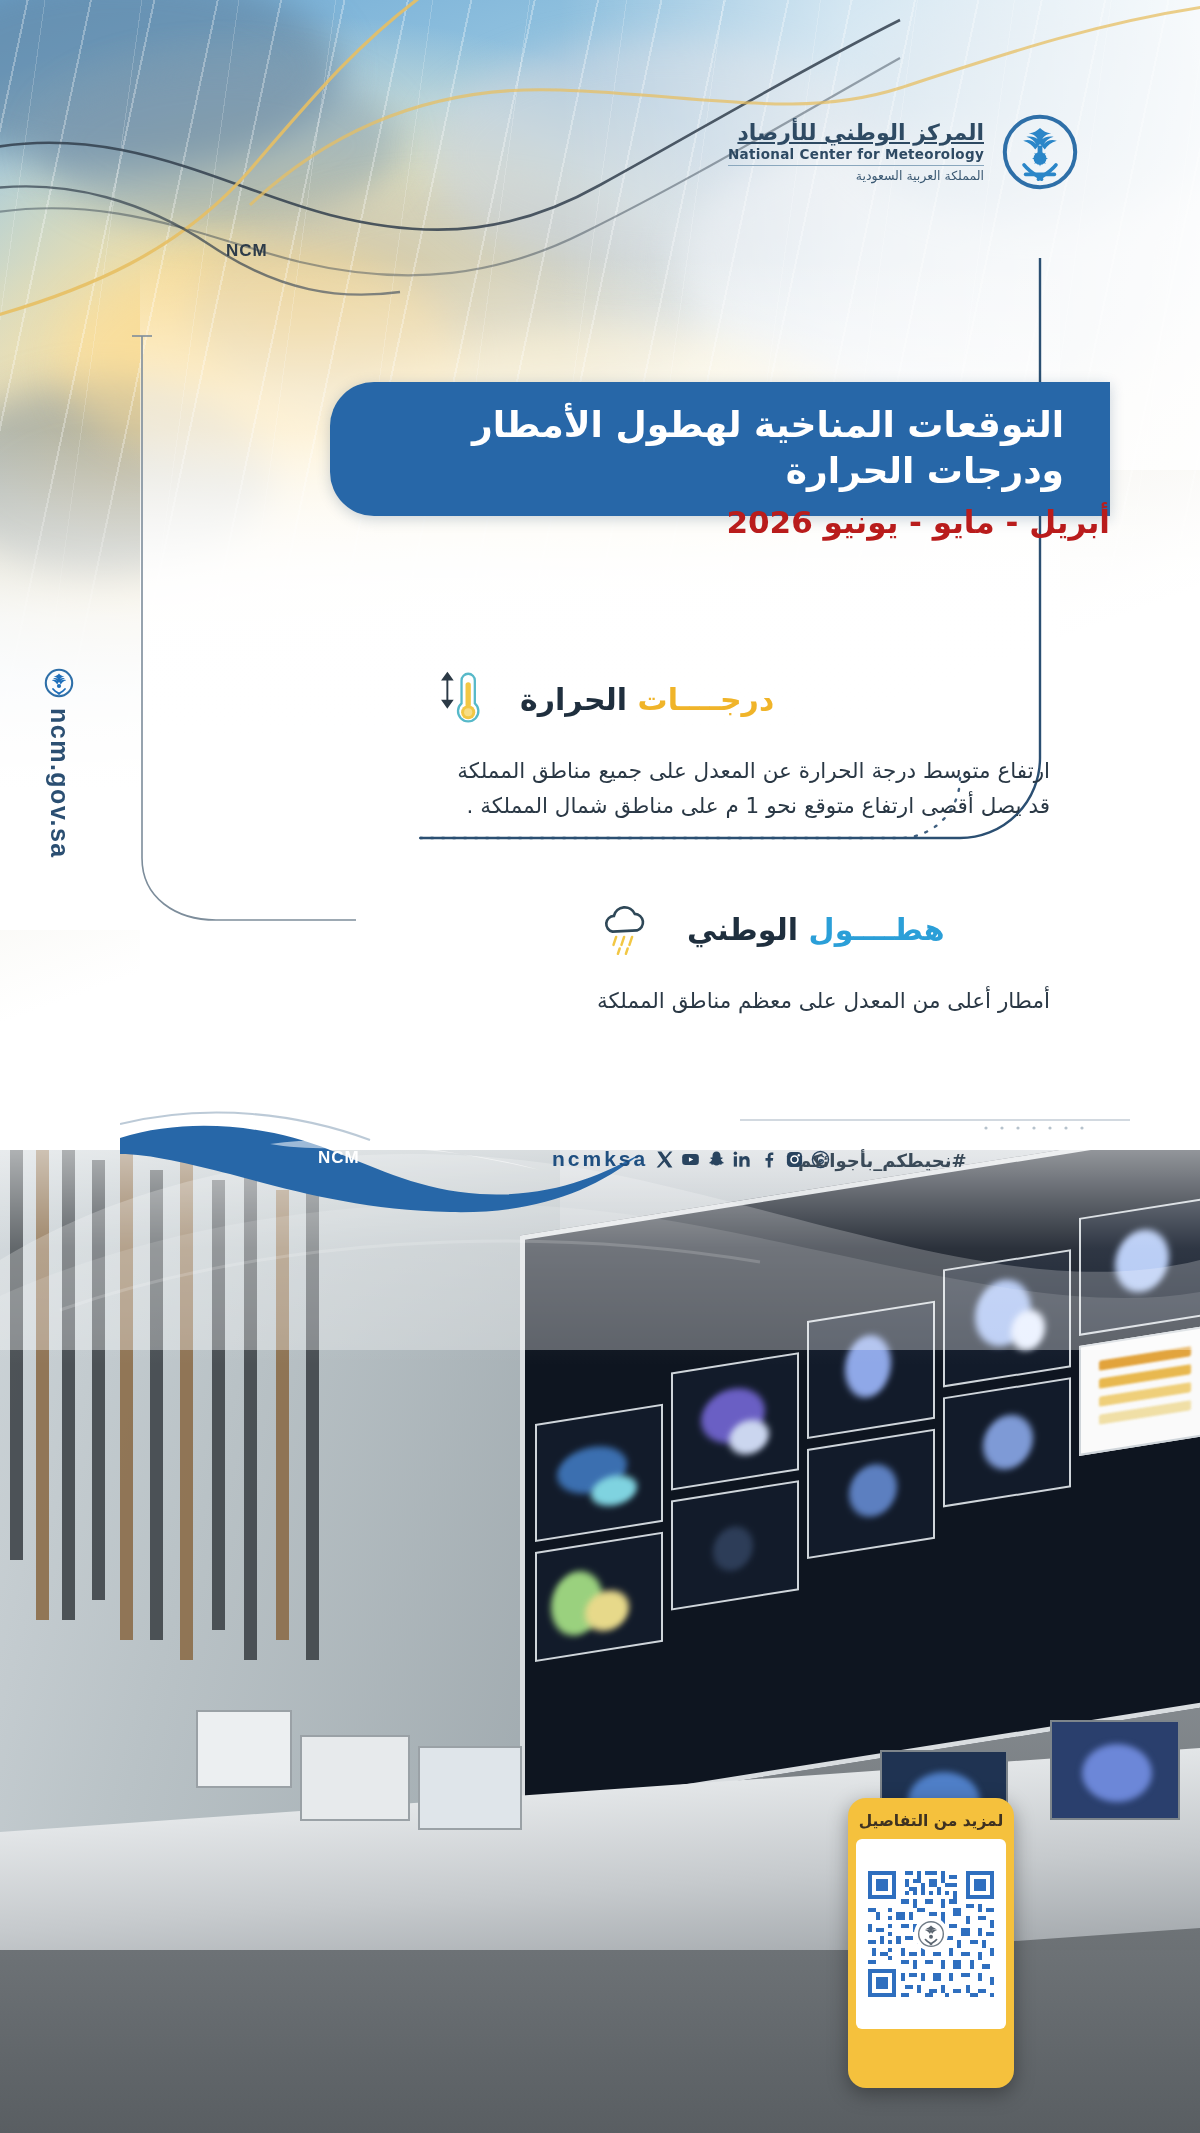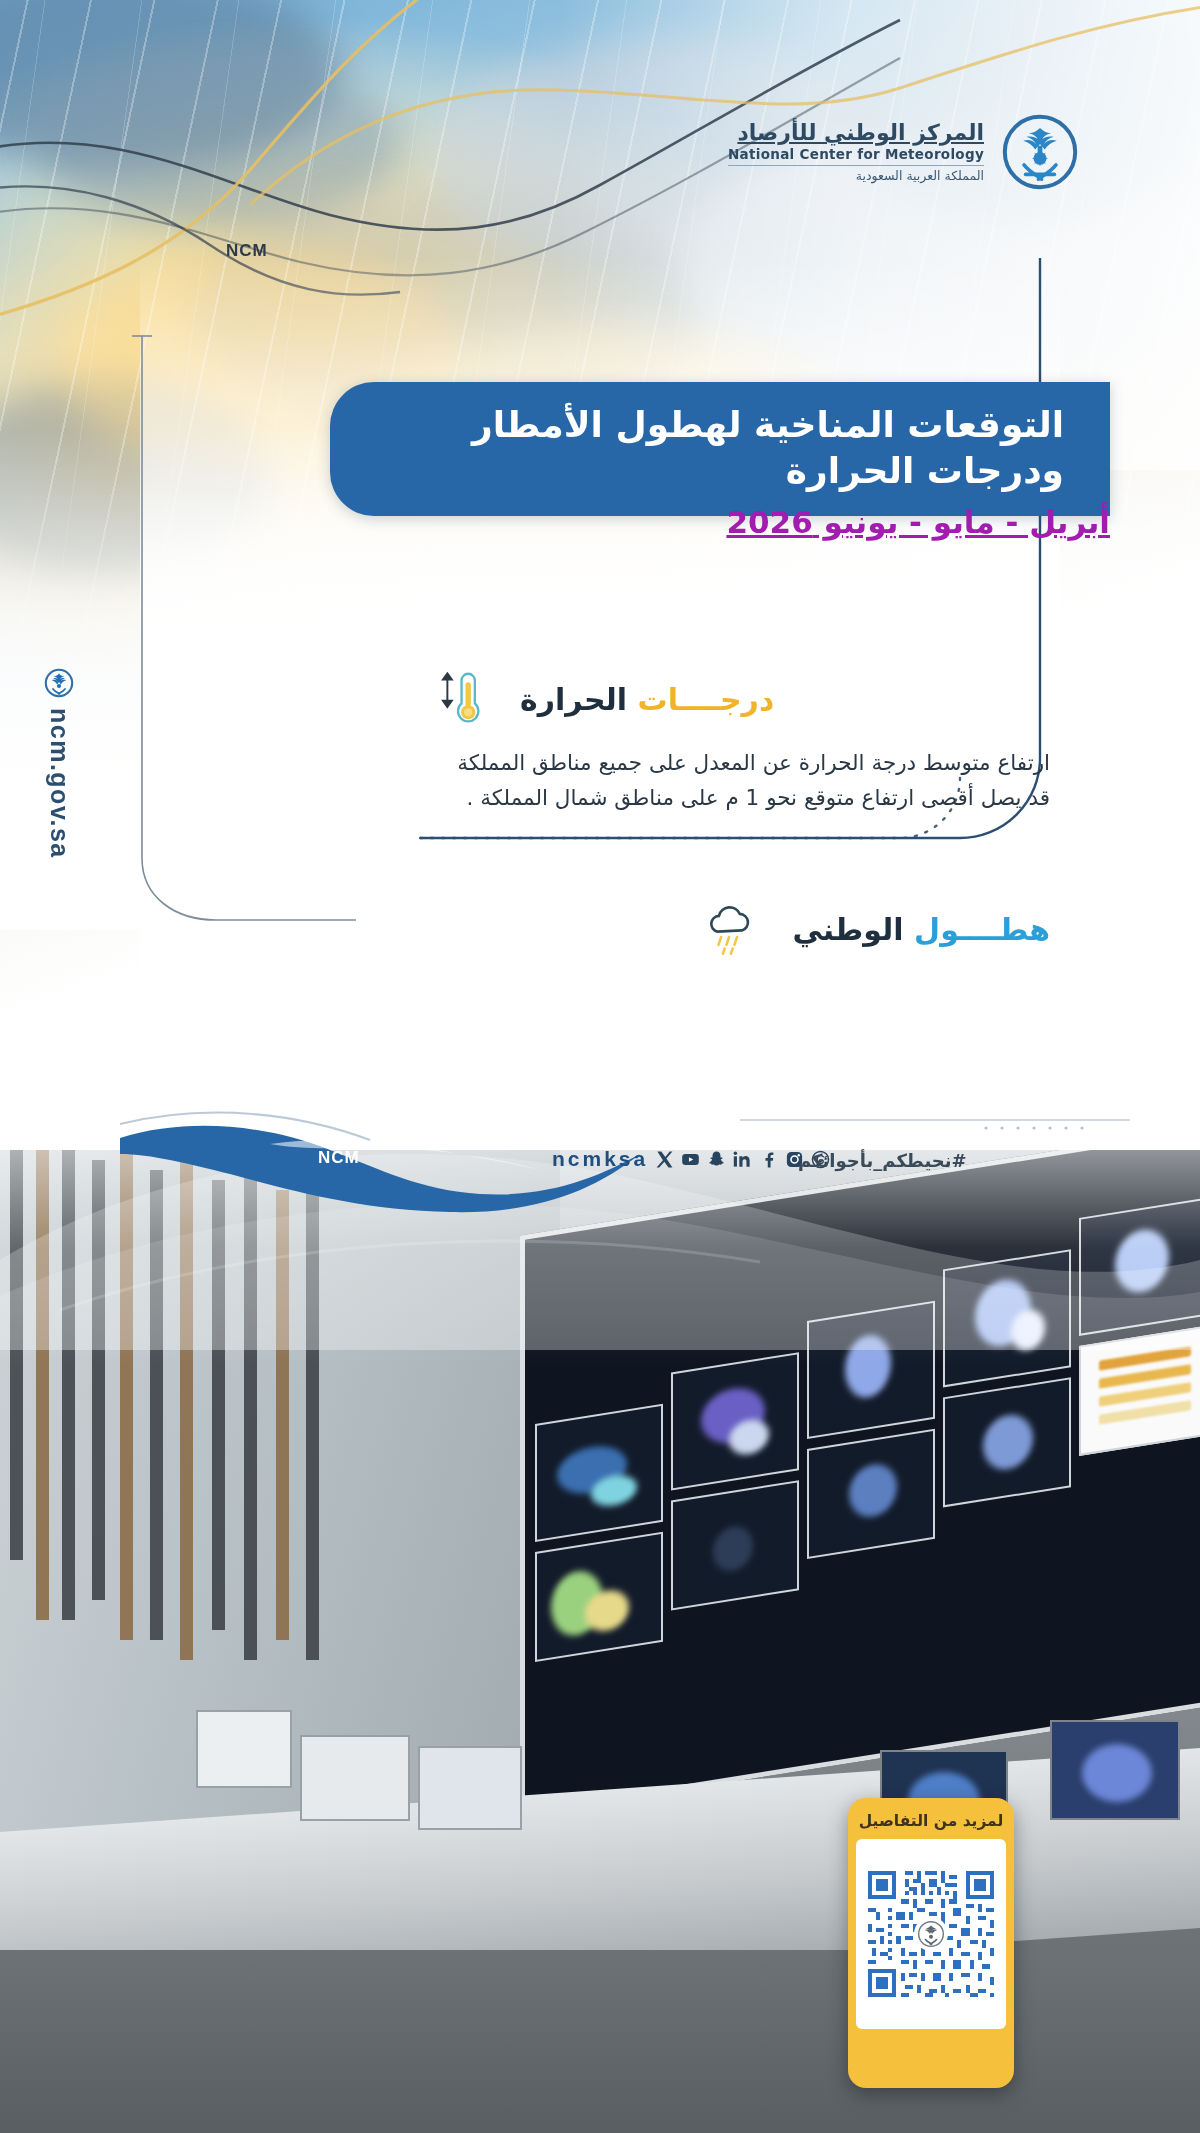--- a/index.html
+++ b/index.html
@@ -147,34 +147,33 @@
     border-radius:44px 0 0 44px;
     padding:20px 46px 22px 30px;
     text-align:right;
     box-shadow:0 3px 14px rgba(20,60,100,.22);
   }
   .title-band h1{
     font-size:36px;line-height:1.28;color:#ffffff;font-weight:bold;letter-spacing:0;
   }
   .title-sub{
     position:absolute;right:90px;top:504px;
-    font-size:31px;font-weight:bold;color:#a21caf;
+    font-size:31px;font-weight:bold;color:#b91c1c;
     direction:rtl;
-    text-decoration:underline;
   }
 
   
   .section{position:absolute;right:150px;text-align:right;direction:rtl;}
   .sec-head{display:flex;align-items:center;justify-content:flex-start;gap:14px;flex-direction:row-reverse;}
   .sec-icon{width:56px;height:62px;flex:0 0 56px;}
   .sec-title{font-size:30px;font-weight:bold;color:#1f2f3e;white-space:nowrap;margin-left:20px;}
   .sec-title .hi{color:#f0b429;}
   .sec-title .hi-blue{color:#2b9fd8;}
   .sec-body{
-    margin-top:16px;font-size:21.5px;line-height:1.62;color:#2a3845;
+    margin-top:24px;font-size:21.5px;line-height:1.62;color:#2a3845;
     max-width:620px;margin-right:auto;
   }
   #sec-temp{top:668px;}
   #sec-rain{top:898px;}
   #sec-rain .sec-body{max-width:560px;}
 
   
   .vurl{
     position:absolute;left:44px;top:668px;
     display:flex;flex-direction:column;align-items:center;gap:10px;
@@ -421,20 +420,21 @@
           <path d="M38 44 L35 53"></path>
           <path d="M24 57 L22 63"></path>
           <path d="M33 57 L31 63"></path>
         </g>
       </svg>
       <div class="sec-title">
         <span class="hi-blue">هطــــول</span>
         <span>الوطني</span>
       </div>
     </div>
+    <div class="sec-body">أمطار أعلى من المعدل على معظم مناطق المملكة</div>
   </div>
 
   <div class="vurl">
     <svg class="vurl-emblem" viewBox="0 0 100 100">
       <circle cx="50" cy="50" r="44" fill="none" stroke="#2e6fa8" stroke-width="7"></circle>
       <g fill="#1f6fba">
         <path d="M50 18 C45 24 40 27 32 28 C40 30 44 32 47 37 C43 33 37 32 30 34 C38 37 43 41 46 46
                  C41 39 33 38 26 41 C35 44 41 49 44 55 L50 46 L56 55 C59 49 65 44 74 41
                  C67 38 59 39 54 46 C57 41 62 37 70 34 C63 32 57 33 53 37 C56 32 60 30 68 28
                  C60 27 55 24 50 18 Z"></path>

